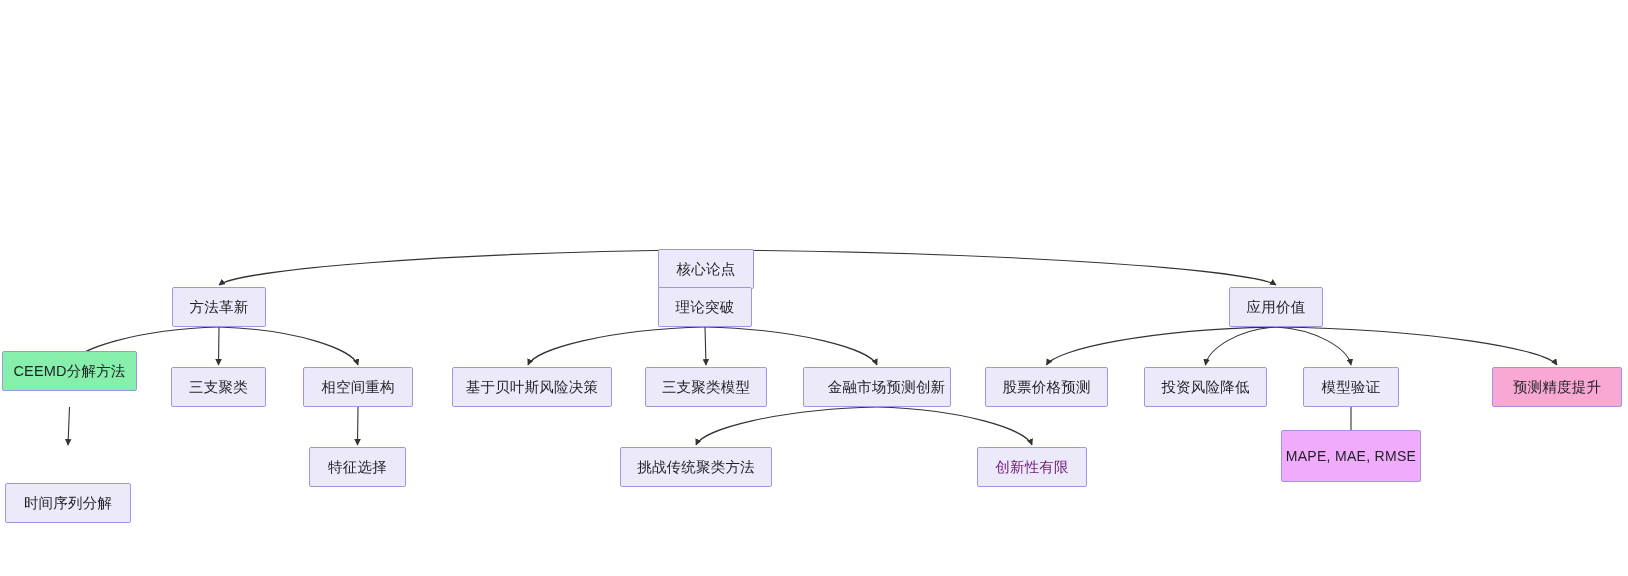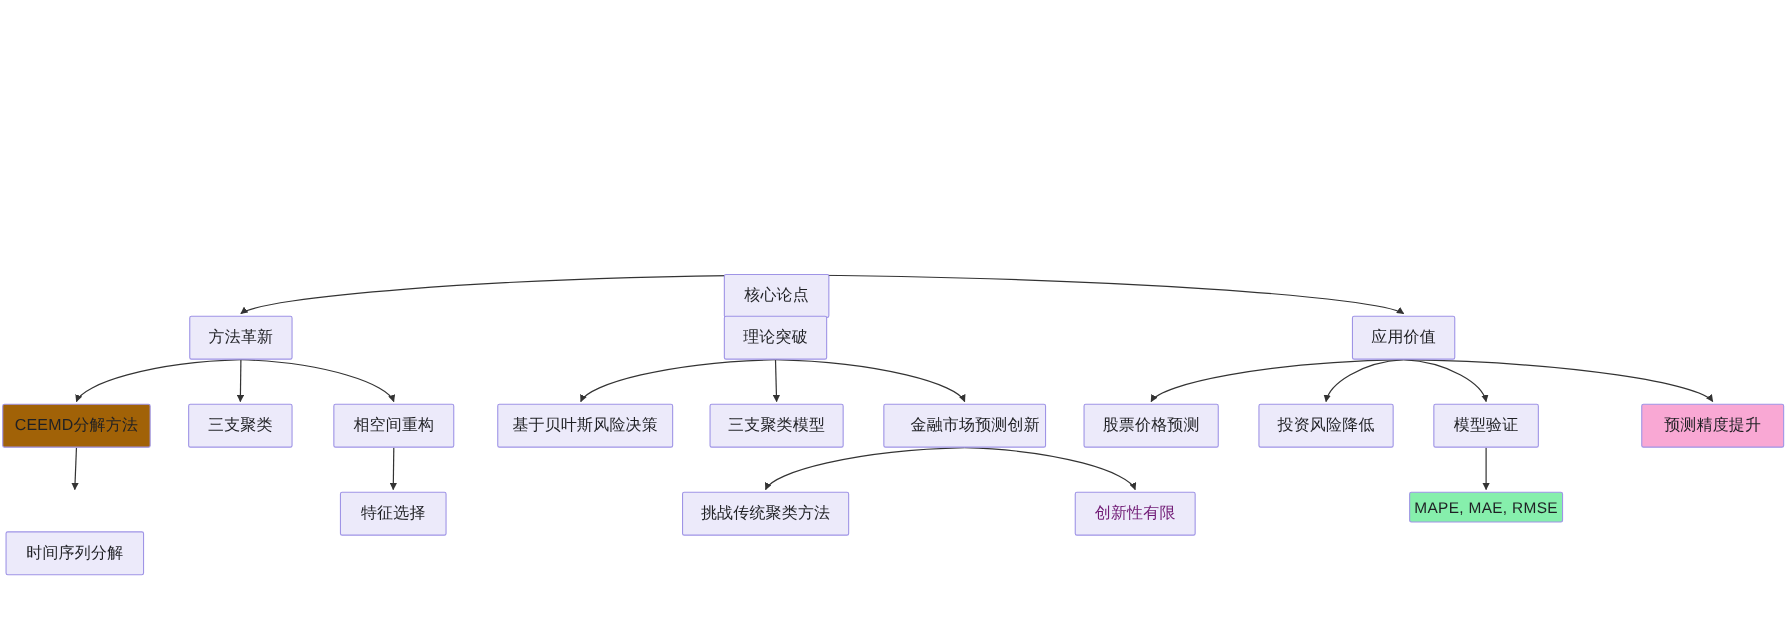--- a/index.html
+++ b/index.html
@@ -84,21 +84,21 @@
       </div>
       <div class="flow-node" style="left: 172px; top: 287px; width: 94px; height: 40px; background: rgb(236, 234, 250); border-color: rgb(159, 148, 230); color: rgb(31, 32, 36);">
         <span>方法革新</span>
       </div>
       <div class="flow-node" style="left: 658px; top: 287px; width: 94px; height: 40px; background: rgb(236, 234, 250); border-color: rgb(159, 148, 230); color: rgb(31, 32, 36);">
         <span>理论突破</span>
       </div>
       <div class="flow-node" style="left: 1229px; top: 287px; width: 94px; height: 40px; background: rgb(236, 234, 250); border-color: rgb(159, 148, 230); color: rgb(31, 32, 36);">
         <span>应用价值</span>
       </div>
-      <div class="flow-node" style="left: 2px; top: 367px; width: 135px; height: 40px; background: #a16207; border-color: rgb(159, 148, 230); color: rgb(31, 32, 36);">
+      <div class="flow-node" style="left: 2px; top: 351px; width: 135px; height: 40px; background: #86efac; border-color: rgb(159, 148, 230); color: rgb(31, 32, 36);">
         <span>CEEMD分解方法</span>
       </div>
       <div class="flow-node" style="left: 171px; top: 367px; width: 95px; height: 40px; background: rgb(236, 234, 250); border-color: rgb(159, 148, 230); color: rgb(31, 32, 36);">
         <span>三支聚类</span>
       </div>
       <div class="flow-node" style="left: 303px; top: 367px; width: 110px; height: 40px; background: rgb(236, 234, 250); border-color: rgb(159, 148, 230); color: rgb(31, 32, 36);">
         <span>相空间重构</span>
       </div>
       <div class="flow-node" style="left: 452px; top: 367px; width: 160px; height: 40px; background: rgb(236, 234, 250); border-color: rgb(159, 148, 230); color: rgb(31, 32, 36);">
         <span>基于贝叶斯风险决策</span>
@@ -126,17 +126,17 @@
       </div>
       <div class="flow-node" style="left: 309px; top: 447px; width: 97px; height: 40px; background: rgb(236, 234, 250); border-color: rgb(159, 148, 230); color: rgb(31, 32, 36);">
         <span>特征选择</span>
       </div>
       <div class="flow-node" style="left: 620px; top: 447px; width: 152px; height: 40px; background: rgb(236, 234, 250); border-color: rgb(159, 148, 230); color: rgb(31, 32, 36);">
         <span>挑战传统聚类方法</span>
       </div>
       <div class="flow-node" style="left: 977px; top: 447px; width: 110px; height: 40px; background: rgb(236, 234, 250); border-color: rgb(159, 148, 230); color: #701a75;">
         <span>创新性有限</span>
       </div>
-      <div class="flow-node latin" style="left: 1281px; top: 447px; width: 140px; height: 28px; background: #86efac; border-color: rgb(159, 148, 230); color: rgb(31, 32, 36);">
+      <div class="flow-node latin" style="left: 1281px; top: 430px; width: 140px; height: 52px; background: #f0abfc; border-color: rgb(159, 148, 230); color: rgb(31, 32, 36);">
         <span>MAPE, MAE, RMSE</span>
       </div>
     </div>
 </div>
 
 </body></html>

